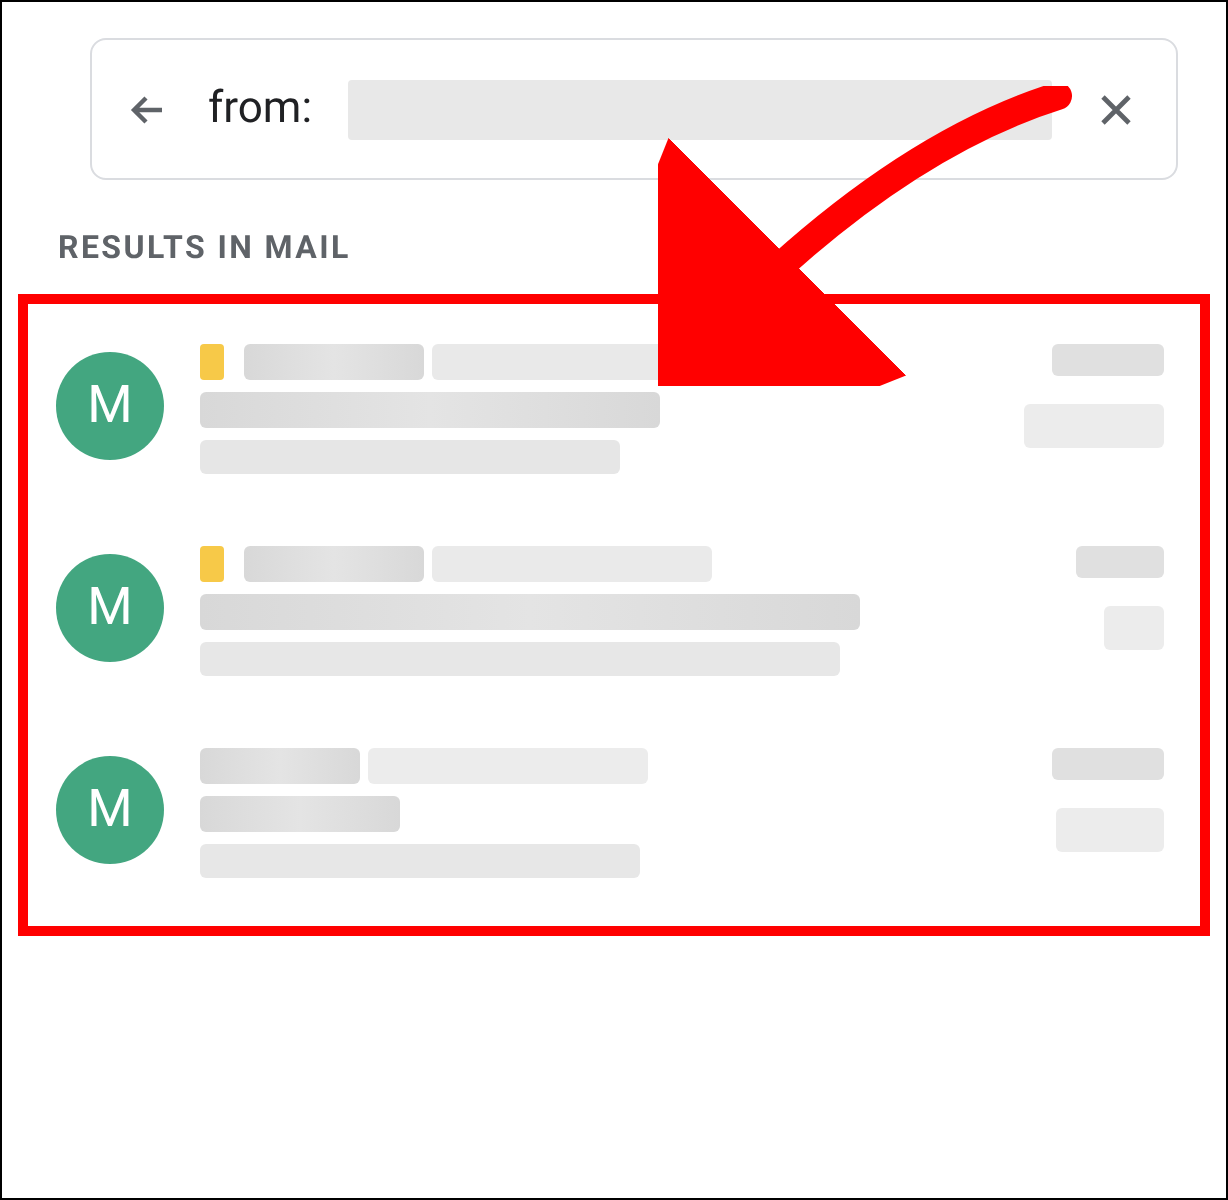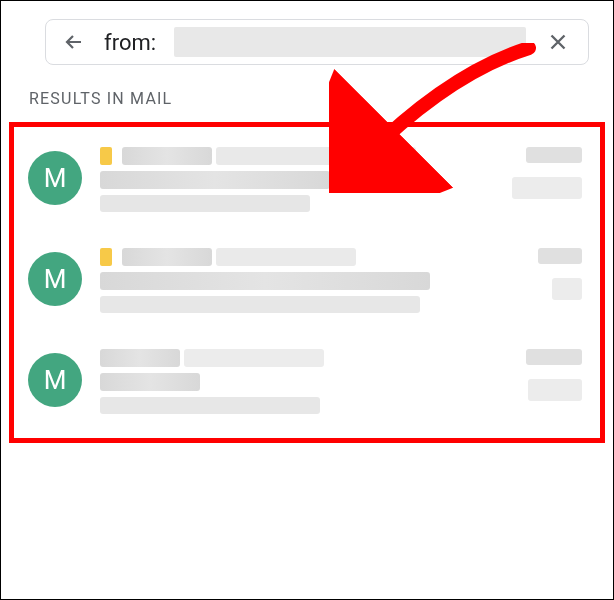--- a/index.html
+++ b/index.html
@@ -17,21 +17,21 @@
       border: 1px solid #000;
     }
     .search-bar {
       margin: 18px 24px 0 44px;
       padding: 12px 16px;
       border: 1px solid #dadce0;
       border-radius: 8px;
       display: flex;
       align-items: center;
       gap: 18px;
-      height: 46px;
+      height: 71px;
     }
     .back-arrow {
       width: 24px;
       height: 24px;
       display: flex;
       align-items: center;
       justify-content: center;
       cursor: pointer;
       color: #5f6368;
     }
@@ -53,21 +53,21 @@
       align-items: center;
       justify-content: center;
       cursor: pointer;
       color: #5f6368;
     }
     .section-header {
       padding: 24px 26px 14px 28px;
       font-size: 16px;
       letter-spacing: 1.2px;
       color: #5f6368;
-      font-weight: 400;
+      font-weight: 700;
     }
     .results-box {
       margin: 0 8px 10px 8px;
       border: 5px solid #ff0000;
       padding: 16px 0 10px 0;
     }
     .mail-item {
       display: flex;
       align-items: flex-start;
       padding: 12px 18px 24px 14px;

